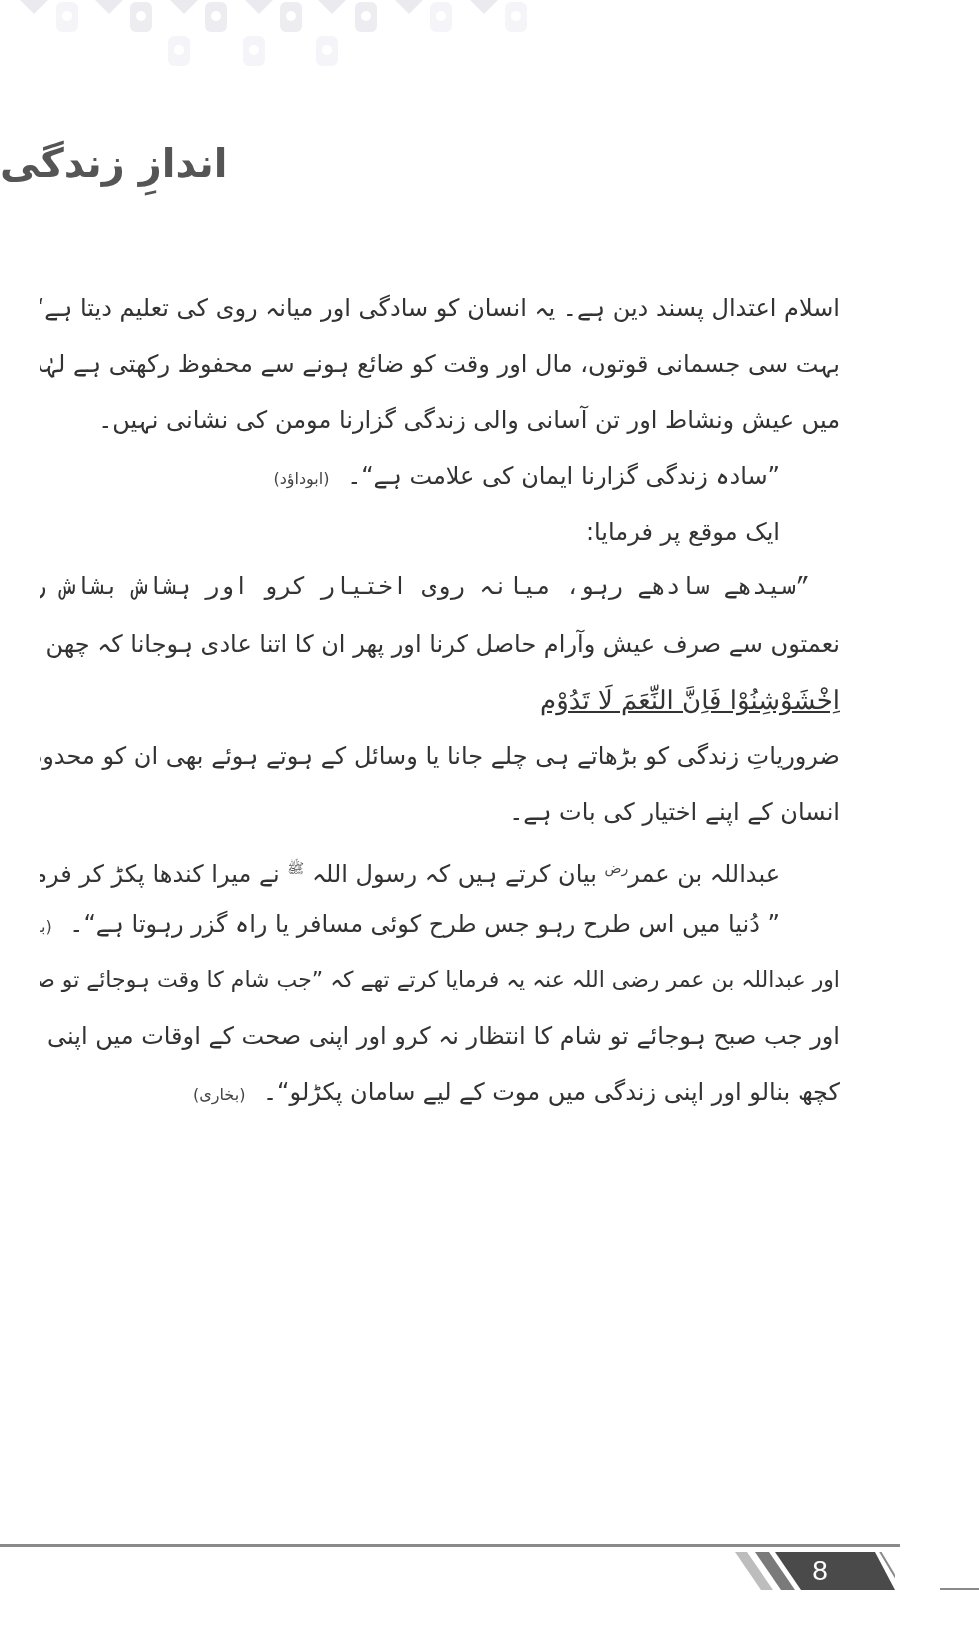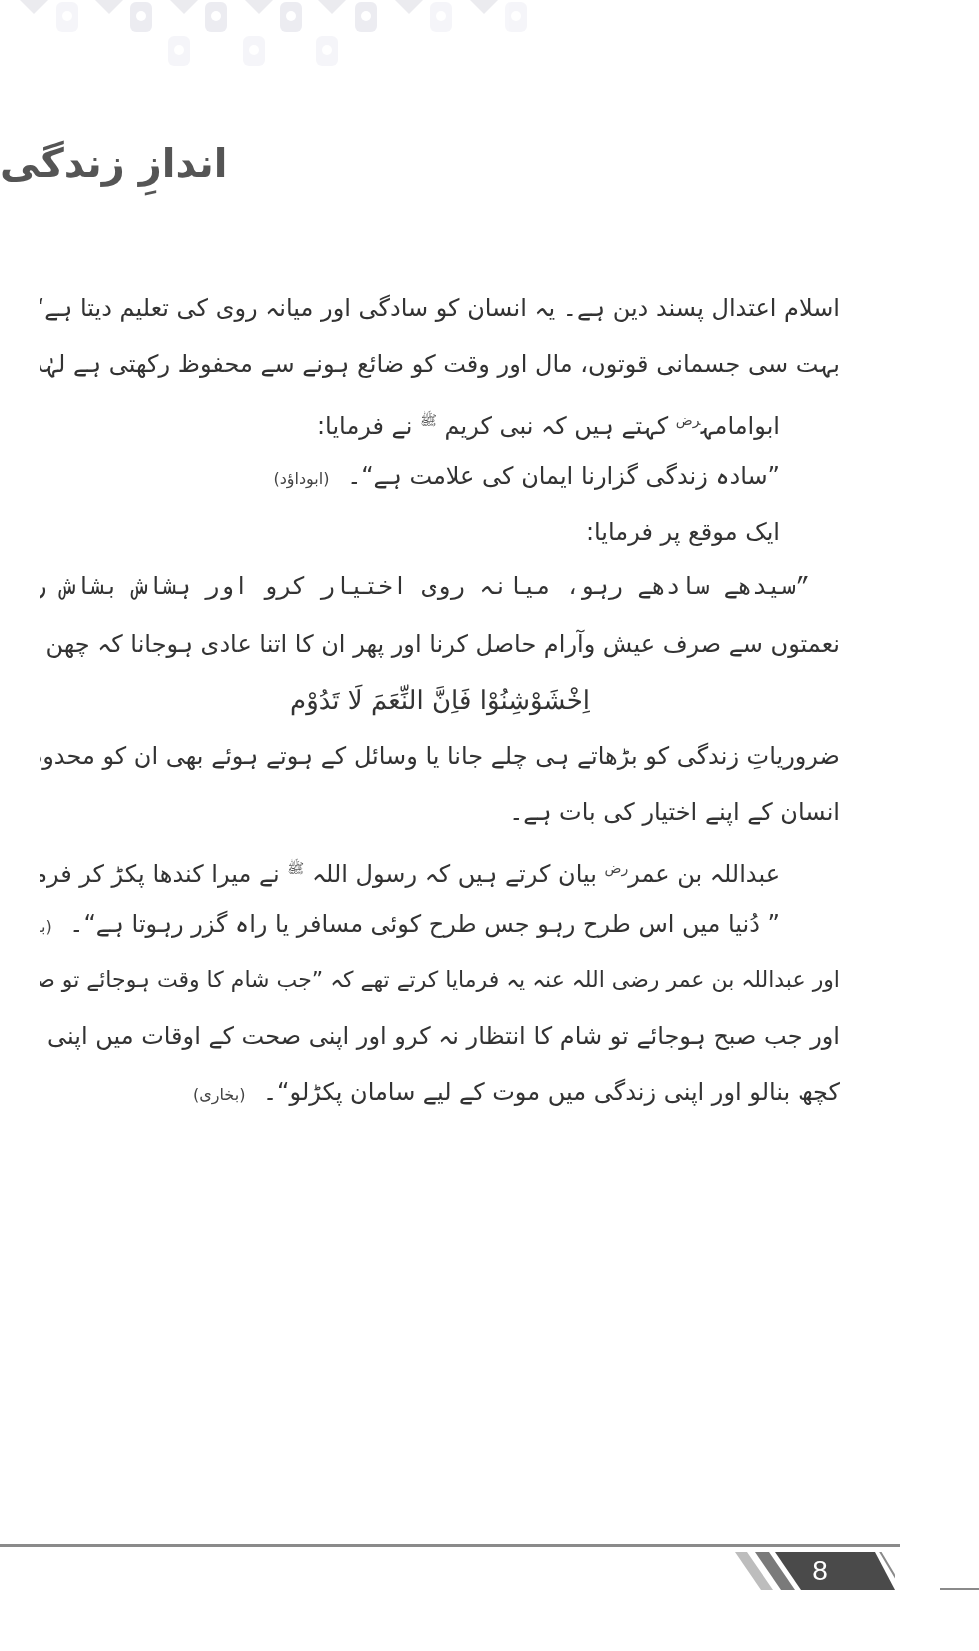--- a/index.html
+++ b/index.html
@@ -68,21 +68,21 @@
     .line {
       height: 56px;
       line-height: 56px;
       font-size: 24px;
       color: #333333;
       white-space: nowrap;
       overflow: hidden;
     }
     .line.justify { text-align: justify; text-align-last: justify; }
     .line.indent { padding-right: 60px; }
-    .line.center { text-align: center; }
+    .line.center { text-align: right; text-decoration: underline; }
     .cite {
       font-size: 16px;
       color: #444;
       margin-right: 10px;
     }
     .honorific {
       font-size: 14px;
       vertical-align: super;
       color: #444;
     }
@@ -149,27 +149,22 @@
   <div class="hex faint" style="left:168px;top:36px;"></div>
   <div class="hex faint" style="left:243px;top:36px;"></div>
   <div class="hex faint" style="left:316px;top:36px;"></div>
 </div>
 
 <div class="title">اندازِ زندگی</div>
 
 <div class="content">
   <div class="line justify">اسلام اعتدال پسند دین ہے۔ یہ انسان کو سادگی اور میانہ روی کی تعلیم دیتا ہے‘ جو اس کی</div>
   <div class="line justify">بہت سی جسمانی قوتوں، مال اور وقت کو ضائع ہونے سے محفوظ رکھتی ہے لہٰذا اس عارضی دنیا</div>
-
-  <div class="line indent">
-    <span>ابوامامہ</span><span class="honorific">رض</span>
-    <span>کہتے ہیں کہ نبی کریم</span>
-    <span class="honorific">ﷺ</span>
-    <span>نے فرمایا:</span>
-  </div>
+  <div class="line">میں عیش ونشاط اور تن آسانی والی زندگی گزارنا مومن کی نشانی نہیں۔</div>
+
 
   <div class="line indent">
     <span>”سادہ زندگی گزارنا ایمان کی علامت ہے“۔</span>
     <span class="cite">(ابوداؤد)</span>
   </div>
 
   <div class="line indent">ایک موقع پر فرمایا:</div>
 
   <div class="line" style="padding-right:30px;font-family:Liberation Mono, monospace;">
     <span>”سیدھے سادھے رہو، میانہ روی اختیار کرو اور ہشاش بشاش رہو“۔</span>

